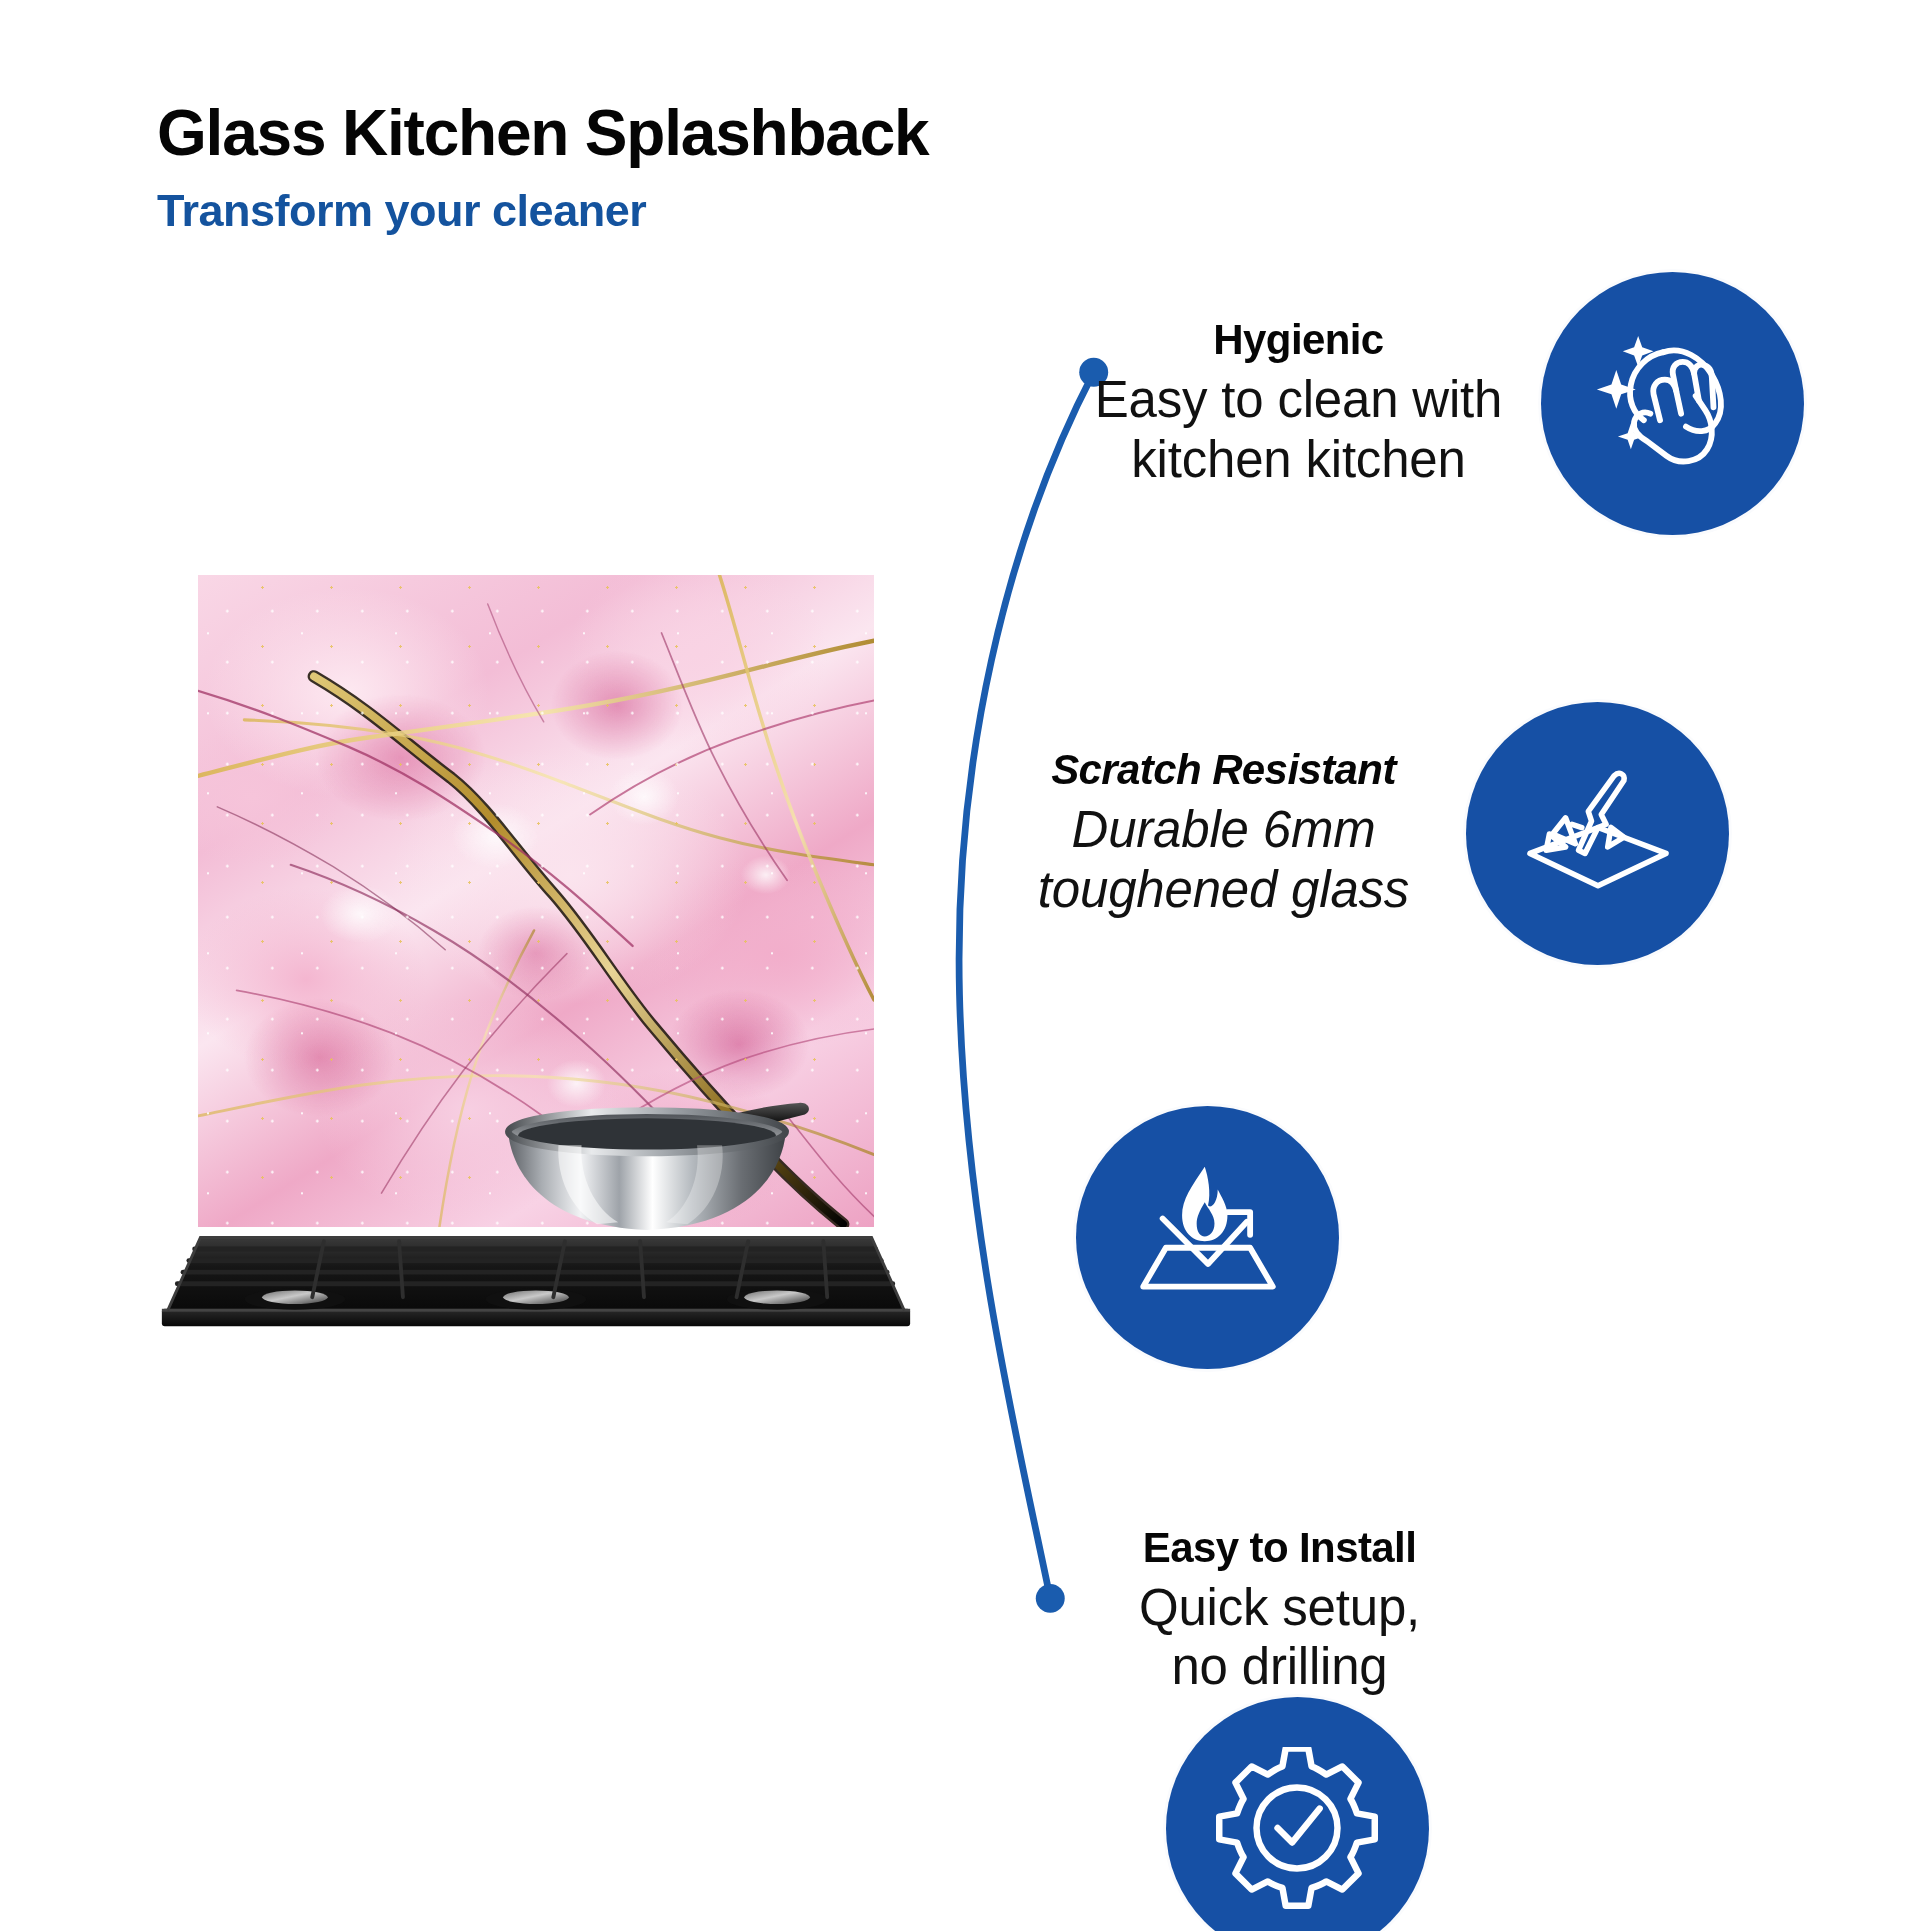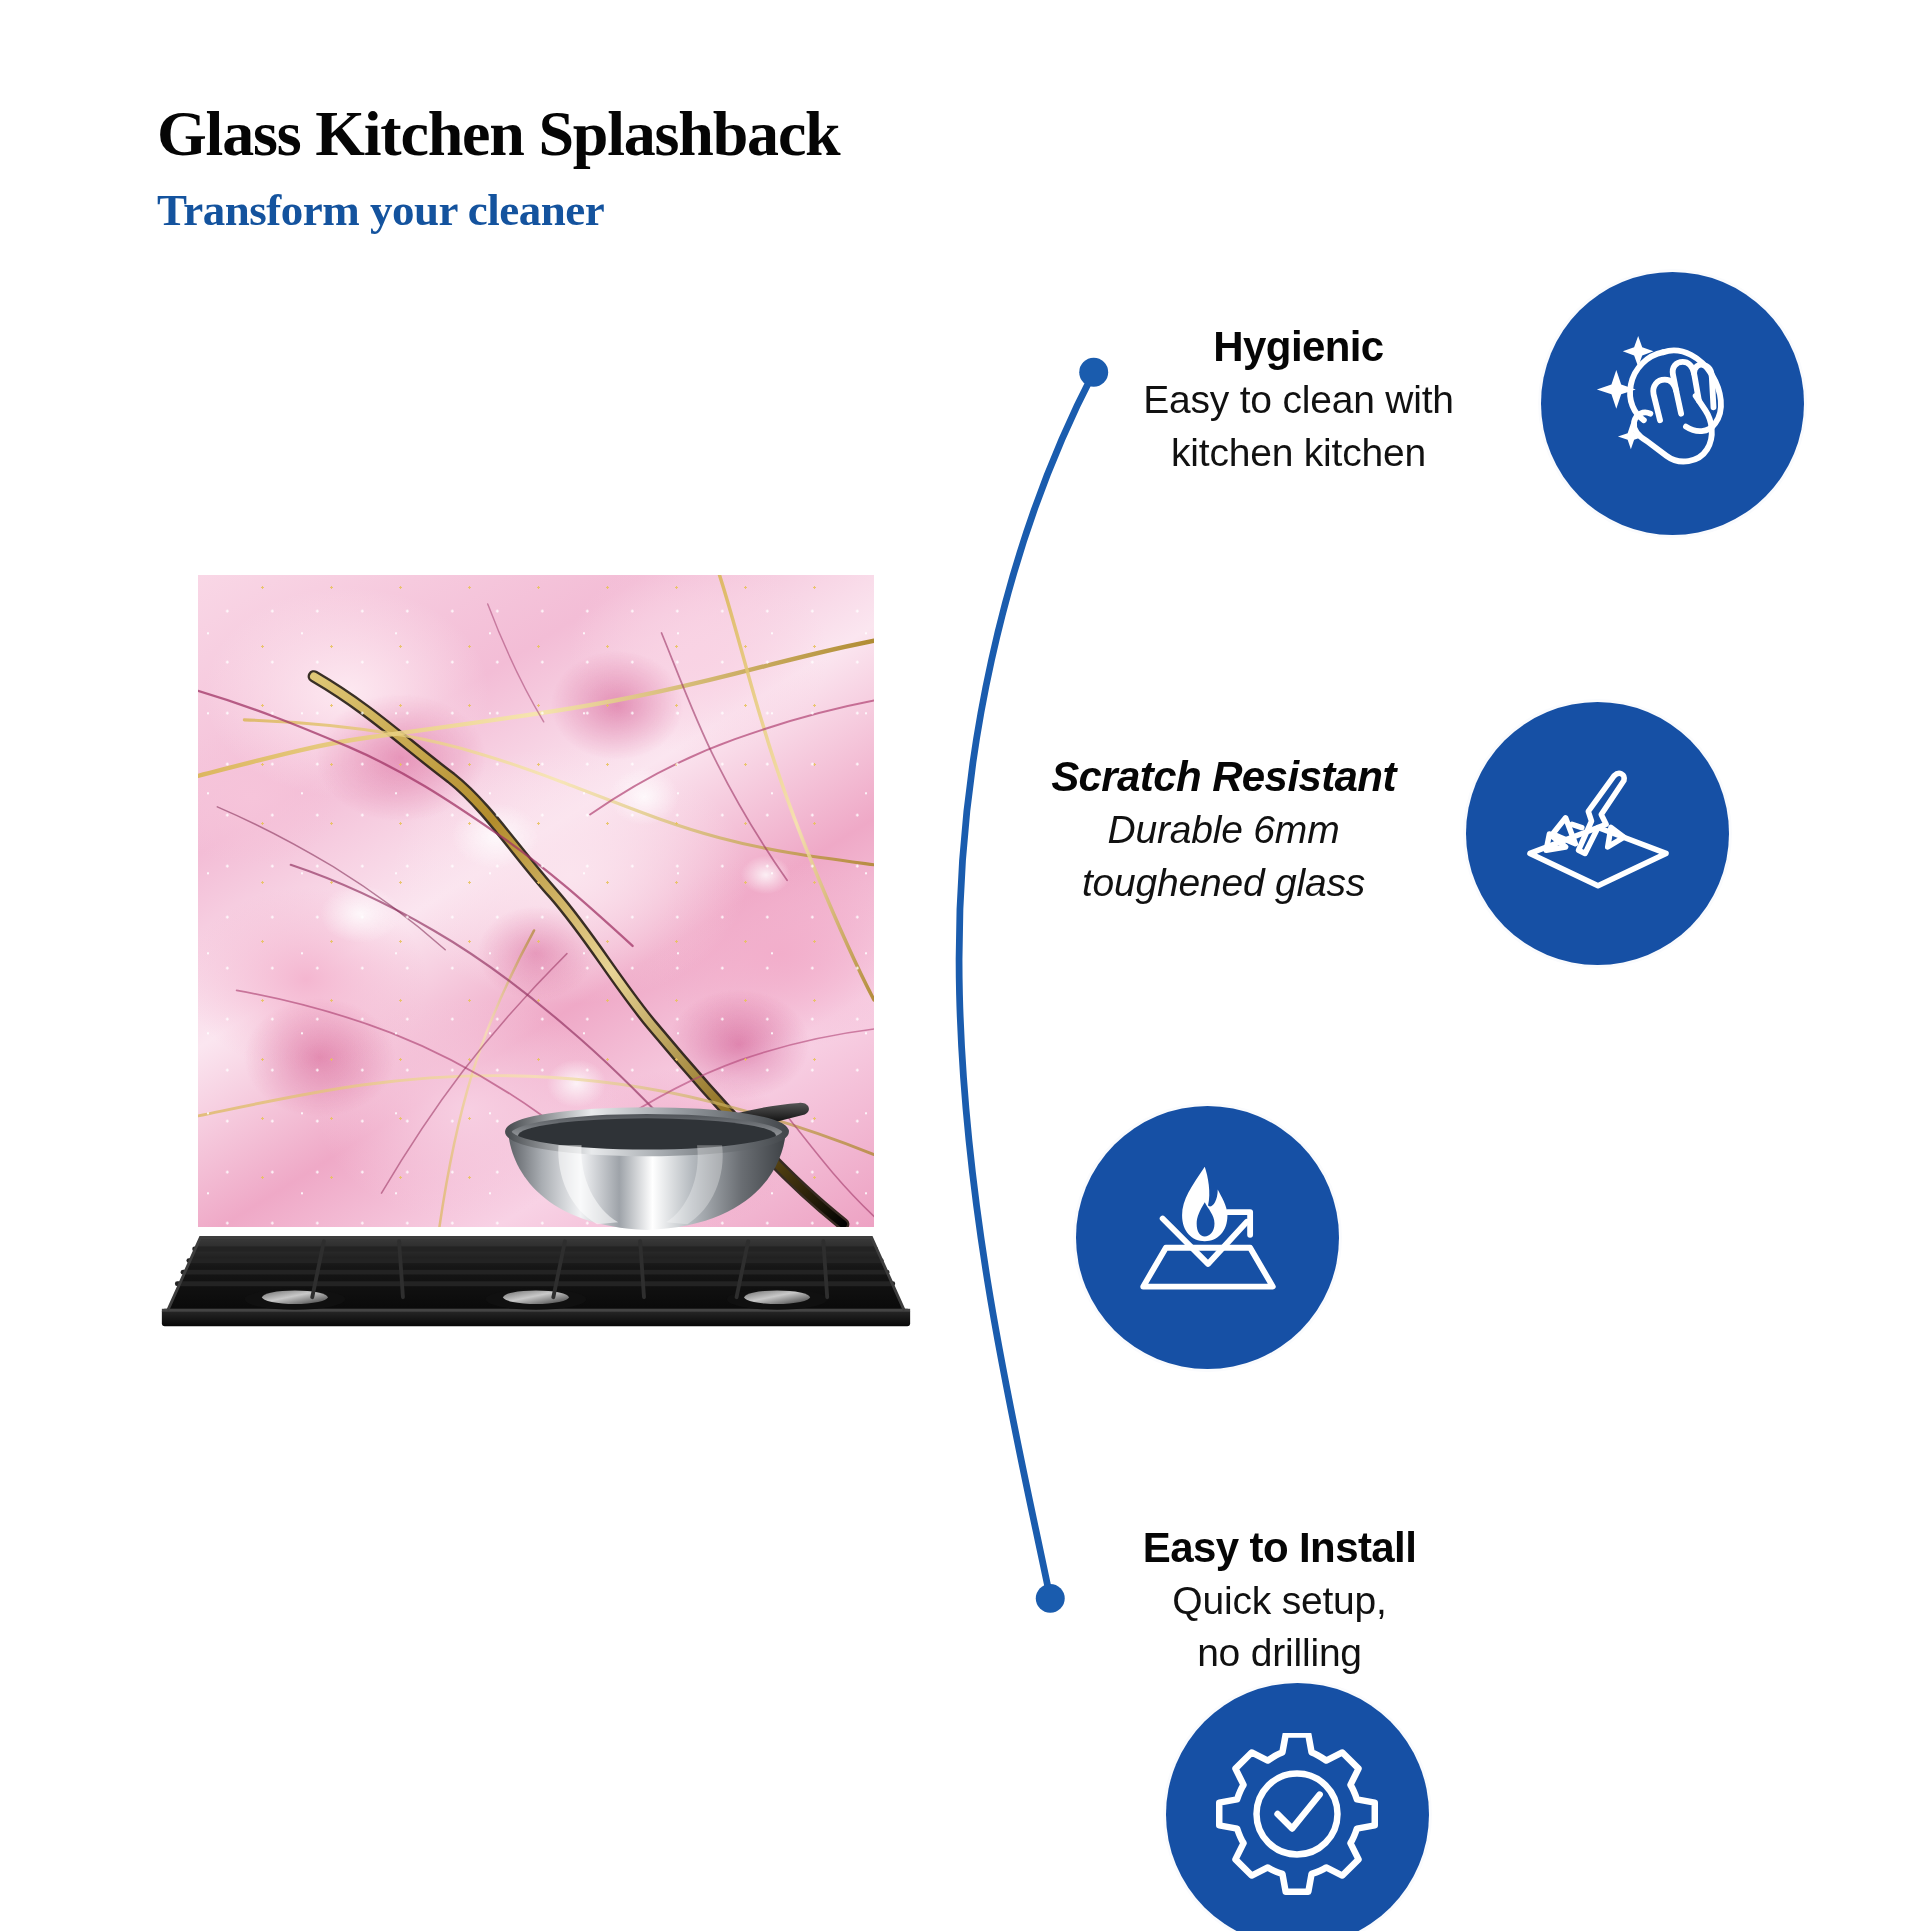--- a/index.html
+++ b/index.html
@@ -1,21 +1,21 @@
 <!DOCTYPE html>
 <html><head>
 <meta charset="utf-8">
 <style>
   html,body{margin:0;padding:0;background:#ffffff;}
   body{width:1931px;height:1931px;position:relative;overflow:hidden;
        font-family:"Liberation Sans","DejaVu Sans",sans-serif;
        -webkit-font-smoothing:antialiased;}
 
   
-  #header{position:absolute;left:157px;top:101px;width:1159px;font-family:Liberation Serif, serif;}
+  #header{position:absolute;left:157px;top:101px;width:1159px;}
   #page-title{font-size:64px;font-weight:700;color:#050505;letter-spacing:-1.2px;
               line-height:1.02;margin:0;white-space:nowrap;}
   #page-subtitle{font-size:45px;font-weight:700;color:#14539e;letter-spacing:-0.5px;
                  line-height:1.05;margin:0;margin-top:21px;white-space:nowrap;}
 
   
   #product{position:absolute;left:145px;top:565px;width:782px;height:782px;}
 
   #splashback{position:absolute;left:53px;top:9.7px;width:676px;height:652px;overflow:hidden;
               background:#f4c5d8;}
@@ -61,22 +61,22 @@
   #pan{position:absolute;left:328px;top:536px;width:348px;height:154px;}
 
   
   #connector{position:absolute;left:946px;top:319px;width:251px;height:1352px;overflow:visible;}
 
   
   .feature{position:absolute;display:flex;align-items:center;}
   .feature-text{text-align:center;width:415px;}
   .feature-title{font-size:42px;font-weight:700;color:#060606;letter-spacing:-0.6px;
                  line-height:1.06;margin:0 0 7.7px 0;white-space:nowrap;}
-  .feature-desc{font-size:39px;font-weight:400;color:#111111;letter-spacing:-0.2px;
-                line-height:1.16;margin:7px;}
+  .feature-desc{font-size:51px;font-weight:400;color:#111111;letter-spacing:-0.2px;
+                line-height:1.16;margin:0;}
   .feature-icon{width:263px;height:263px;border-radius:50%;background:#1650a5;
                 margin-left:35px;flex:0 0 263px;
                 display:flex;align-items:center;justify-content:center;
                 box-shadow:0 0 0 2.9px #fafbfd;}
   .feature-icon svg{width:162px;height:162px;display:block;}
 
   #feature-0{left:1091px;top:272px;}
   #feature-1{left:1016px;top:702px;font-style:italic;}
   #feature-2{left:1041px;top:1106px;}
   #feature-3{left:1072px;top:1526px;flex-direction:column;}

